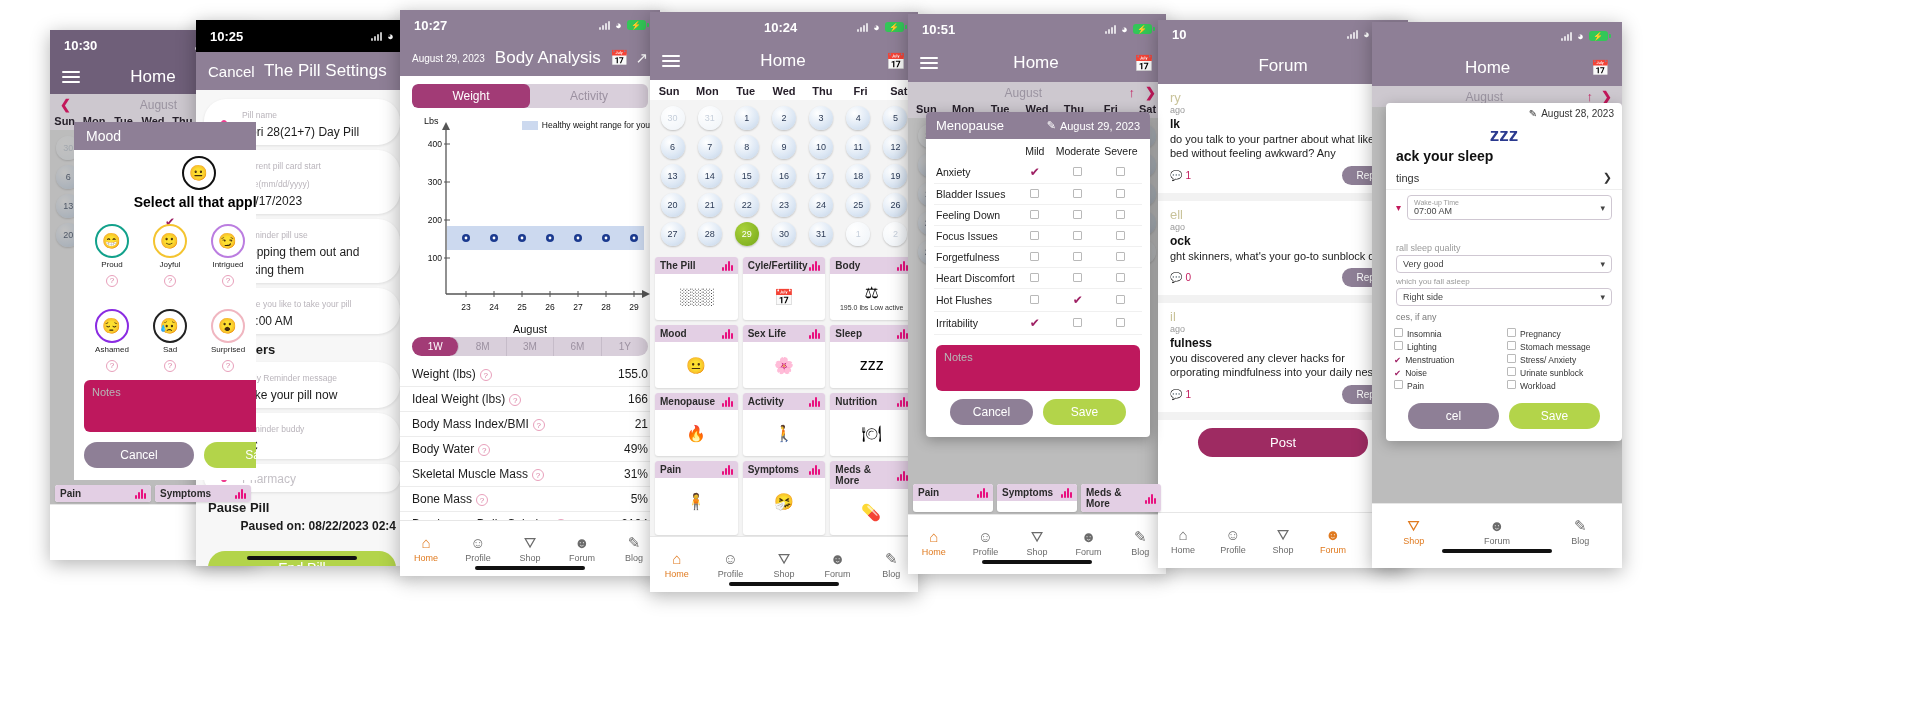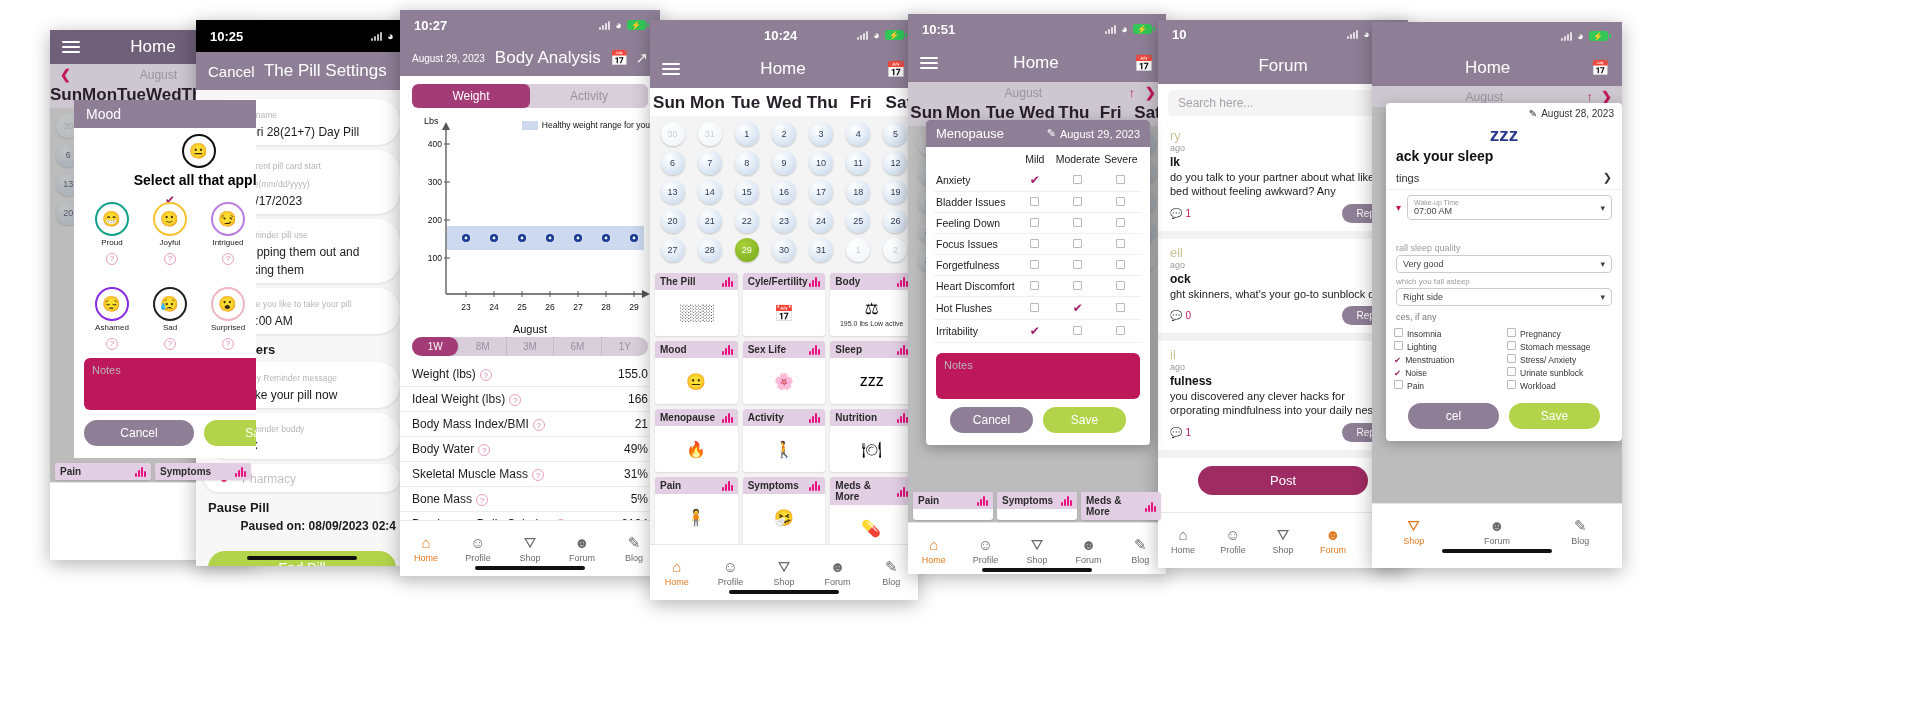--- a/index.html
+++ b/index.html
@@ -30,21 +30,21 @@
   .batt:after{content:"";position:absolute;right:-3px;top:3px;width:2px;height:4px;
               background:#33c758;border-radius:0 1px 1px 0;}
   .batt span{position:absolute;inset:0;display:flex;align-items:center;justify-content:center;
              font-size:8px;color:#fff;}
 
   
   .calhdr { display:flex; align-items:center; justify-content:space-between;
             padding:3px 10px; background:#cdc8cf; font-size:12px; color:#9a93a0; }
   .cal-arrow { color:#c2185b; font-weight:bold; font-size:13px; }
   .dow { display:grid; grid-template-columns:repeat(7,1fr); background:#cdc8cf;
-         font-size:17px; font-weight:bold; color:#27202b; text-align:center; padding-bottom:3px;}
+         font-size:11px; font-weight:bold; color:#27202b; text-align:center; padding-bottom:3px;}
   .days { display:grid; grid-template-columns:repeat(7,1fr); gap:5px 2px;
           padding:6px 5px; background:#f4f4f4; }
   .day { width:24px; height:24px; margin:0 auto; border-radius:50%; font-size:9px;
          display:flex; align-items:center; justify-content:center; color:#2b3a55;
          background:radial-gradient(circle at 35% 30%, #ffffff 0%, #dce7f4 60%, #c3d3e6 100%);
          box-shadow:0 1px 2px rgba(0,0,0,.22); }
   .day.out { color:#c6cfdb; background:radial-gradient(circle at 35% 30%,#fff,#eef3f8); }
   .day.sel { background:radial-gradient(circle at 35% 30%,#a9d13a,#76a81a); color:#fff; }
 
   
@@ -142,20 +142,35 @@
   .cb{ display:flex; align-items:center; gap:4px; color:#333; }
 
   .dim { position:absolute; inset:0; background:rgba(120,120,120,.45); }
 </style>
 </head>
 <body>
 
 <div class="stage">
 
   <div class="phone" style="left:50px;top:30px;width:206px;height:530px;">
+    <div class="statusbar" style="background:#6f5f79;height:30px;">
+      <span>10:30</span>
+      <span class="sb-right">
+        <span class="sig">
+            <b></b>
+            <b></b>
+            <b></b>
+            <b></b>
+          </span>
+        <span class="wifi">◕</span>
+        <span class="batt">
+            <span>⚡</span>
+          </span>
+      </span>
+    </div>
     <div class="navbar" style="background:#6f5f79;height:34px;">
       <div class="hamb">
           <i></i>
           <i></i>
           <i></i>
         </div>
       <div class="navtitle" style="flex:1;text-align:center;padding-right:18px;">Home</div>
     </div>
     <div class="calhdr">
       <span class="cal-arrow">❮</span>
@@ -334,21 +349,21 @@
      <span style="flex:1"><span class="f-lab">Reminder buddy</span><br>
        <span class="f-val">FC</span></span>
    </div>
         <div class="field">
      <span class="f-ic">●</span>
      <span style="flex:1">
        <span class="f-val" style="color:#c4c0c6">Pharmacy</span></span>
    </div>
       </div>
     <div class="sec-title">Pause Pill</div>
-    <div style="text-align:right;padding:2px 12px;font-size:12px;font-weight:bold;color:#1b1b1b;">Paused on: 08/09/2023 02:4</div>
+    <div style="text-align:right;padding:2px 12px;font-size:12px;font-weight:bold;color:#1b1b1b;">Paused on: 08/22/2023 02:4</div>
     <div class="btn" style="background:#b3d44a;margin:16px 12px;font-size:14px;padding:9px 0;">End Pill</div>
     <div class="homebar"></div>
   </div>
 
   <div class="phone" style="left:400px;top:10px;width:260px;height:566px;">
     <div class="statusbar" style="background:#8e7f96;height:30px;">
       <span>10:27</span>
       <span class="sb-right">
         <span class="sig">
             <b></b>
@@ -509,21 +524,21 @@
       <span>Forum</span>
         </div>
         <div class="tabitem ">
       <span class="ic">✎</span>
       <span>Blog</span>
         </div>
       </div>
     <div class="homebar"></div>
   </div>
 
-  <div class="phone" style="left:650px;top:20px;width:268px;height:580px;">
+  <div class="phone" style="left:650px;top:12px;width:268px;height:580px;">
     <div class="statusbar" style="background:#8e7f96;height:30px;">
       <span style="flex:1;text-align:center;padding-left:40px;">10:24</span>
       <span class="sb-right">
         <span class="sig">
             <b></b>
             <b></b>
             <b></b>
             <b></b>
           </span>
         <span class="wifi">◕</span>
@@ -1019,21 +1034,20 @@
           </span>
         <span class="wifi">◕</span>
         <span class="batt">
             <span>⚡</span>
           </span>
       </span>
     </div>
     <div class="navbar" style="background:#8e7f96;height:36px;">
       <div class="navtitle" style="flex:1;text-align:center;">Forum</div>
     </div>
-    <div class="search">Search here...</div>
     <div id="p7-posts">
         <div class="post">
      <div class="p-user">ry</div>
      <div class="p-time">ago</div>
      <div class="p-title">lk</div>
      <div class="p-txt">do you talk to your partner about what like in bed without feeling awkward? Any</div>
      <div class="p-foot">
        <span class="p-cmt">
          <span>💬</span>1</span>
        <span class="reply">Reply</span>

